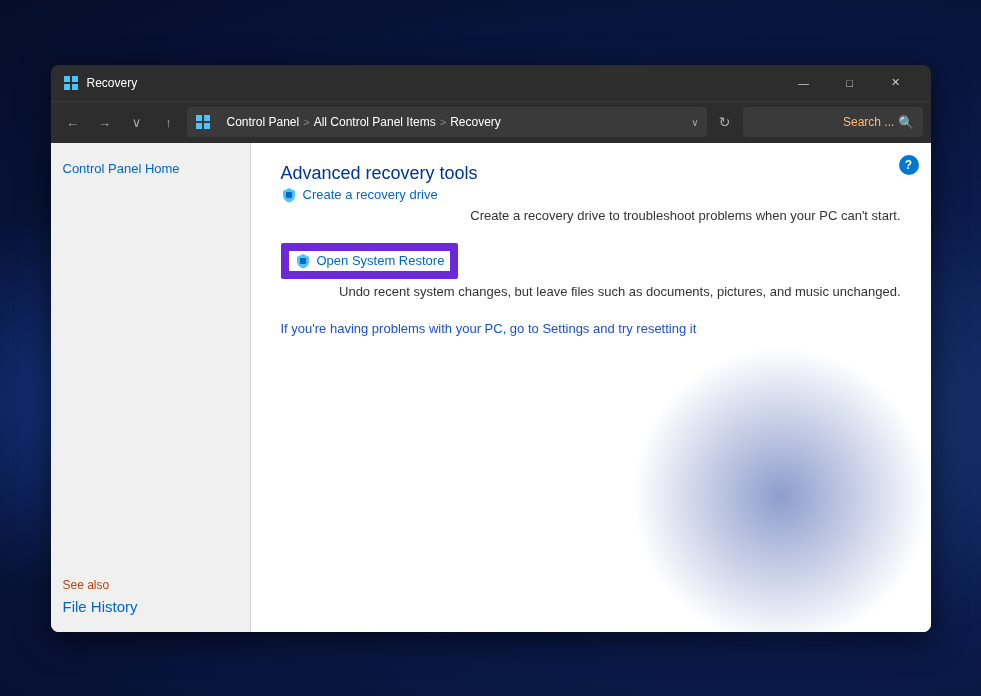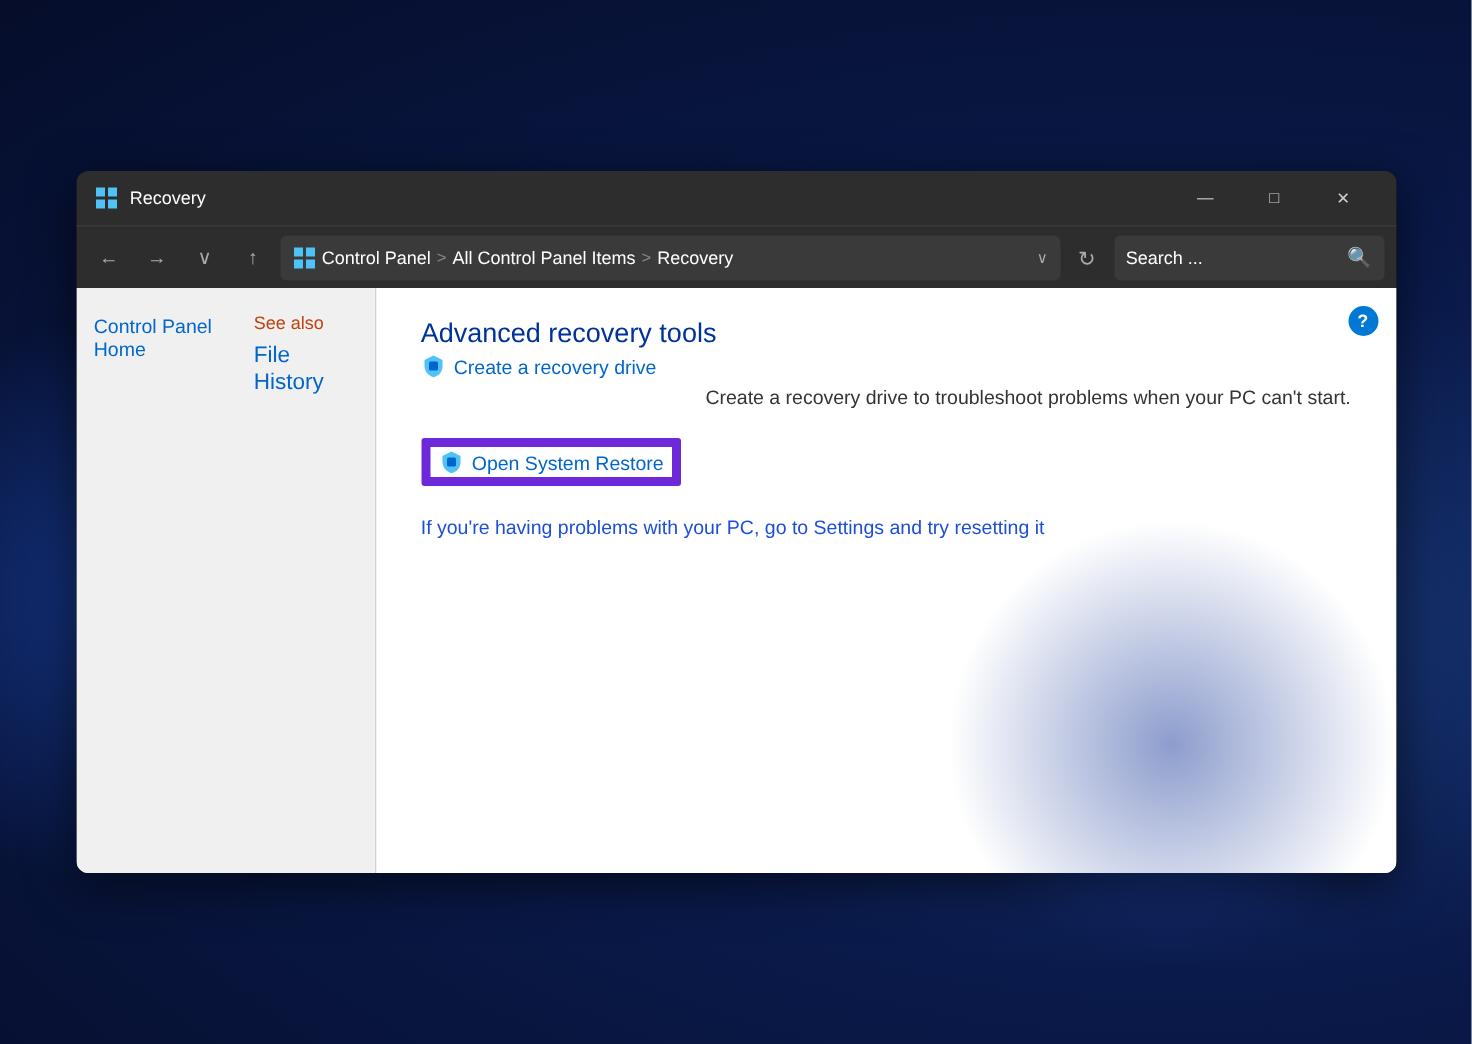--- a/index.html
+++ b/index.html
@@ -34,21 +34,21 @@
       border-radius: 50%;
       background: radial-gradient(circle, #1a3a9a 0%, transparent 70%);
       bottom: 50px;
       right: 50px;
       opacity: 0.5;
     }
 
     .window {
       position: relative;
       width: 880px;
-      height: 468px;
+      height: 567px;
       background: #1c1c1c;
       border-radius: 8px;
       display: flex;
       flex-direction: column;
       overflow: hidden;
       box-shadow: 0 8px 32px rgba(0,0,0,0.6);
     }
 
     
     .title-bar {
@@ -113,21 +113,21 @@
     }
 
     .address-box {
       flex: 1;
       height: 30px;
       background: #3a3a3a;
       border-radius: 4px;
       display: flex;
       align-items: center;
       padding: 0 8px;
-      gap: 4px;
+      gap: 16px;
     }
     .address-icon {
       width: 16px;
       height: 16px;
       flex-shrink: 0;
     }
     .address-text {
       color: #ffffff;
       font-size: 12px;
       display: flex;
@@ -163,23 +163,24 @@
       width: 180px;
       height: 30px;
       background: #3a3a3a;
       border-radius: 4px;
       display: flex;
       align-items: center;
       padding: 0 8px;
       gap: 4px;
     }
     .search-placeholder {
-      color: #ffffff;
+      color: #fdba74;
       font-size: 12px;
       flex: 1;
+      text-align: right;
     }
     .search-icon {
       color: #aaaaaa;
       font-size: 13px;
     }
 
     
     .main-content {
       display: flex;
       flex: 1;
@@ -187,21 +188,21 @@
       overflow: hidden;
     }
 
     
     .sidebar {
       width: 200px;
       background: #f0f0f0;
       padding: 16px 12px;
       border-right: 1px solid #d0d0d0;
       display: flex;
-      flex-direction: row;
+      flex-direction: column;
       justify-content: space-between;
     }
     .sidebar-top {}
     .sidebar-link {
       color: #0066cc;
       font-size: 13px;
       text-decoration: none;
       cursor: pointer;
       display: block;
       padding: 2px 0;
@@ -282,21 +283,21 @@
       align-items: center;
       justify-content: center;
       flex-shrink: 0;
     }
 
     
     .highlight-box {
       display: inline-flex;
       align-items: center;
       gap: 6px;
-      border: 6px solid #6d28d9;
+      border: 8px solid #6d28d9;
       padding: 2px 6px;
       border-radius: 2px;
     }
 
     .reset-link {
       color: #1d4ed8;
       font-size: 13px;
       cursor: pointer;
       text-decoration: none;
       margin-top: 20px;
@@ -393,20 +394,21 @@
           <div class="highlight-box">
             <span class="shield-icon">
               <svg width="16" height="16" viewBox="0 0 16 16">
                 <path d="M8 1L2 4v4c0 3.5 2.5 6.5 6 7.5C12 14.5 14 11.5 14 8V4L8 1z" fill="#4fc3f7"></path>
                 <rect x="5" y="5" width="6" height="6" fill="#0066cc" rx="1"></rect>
               </svg>
             </span>
             <a class="item-link">Open System Restore</a>
           </div>
         </div>
+        <p class="item-desc">Undo recent system changes, but leave files such as documents, pictures, and music unchanged.</p>
       </div>
 
 
       <a class="reset-link">If you're having problems with your PC, go to Settings and try resetting it</a>
     </div>
 
   </div>
 </div>
 
 </body></html>

